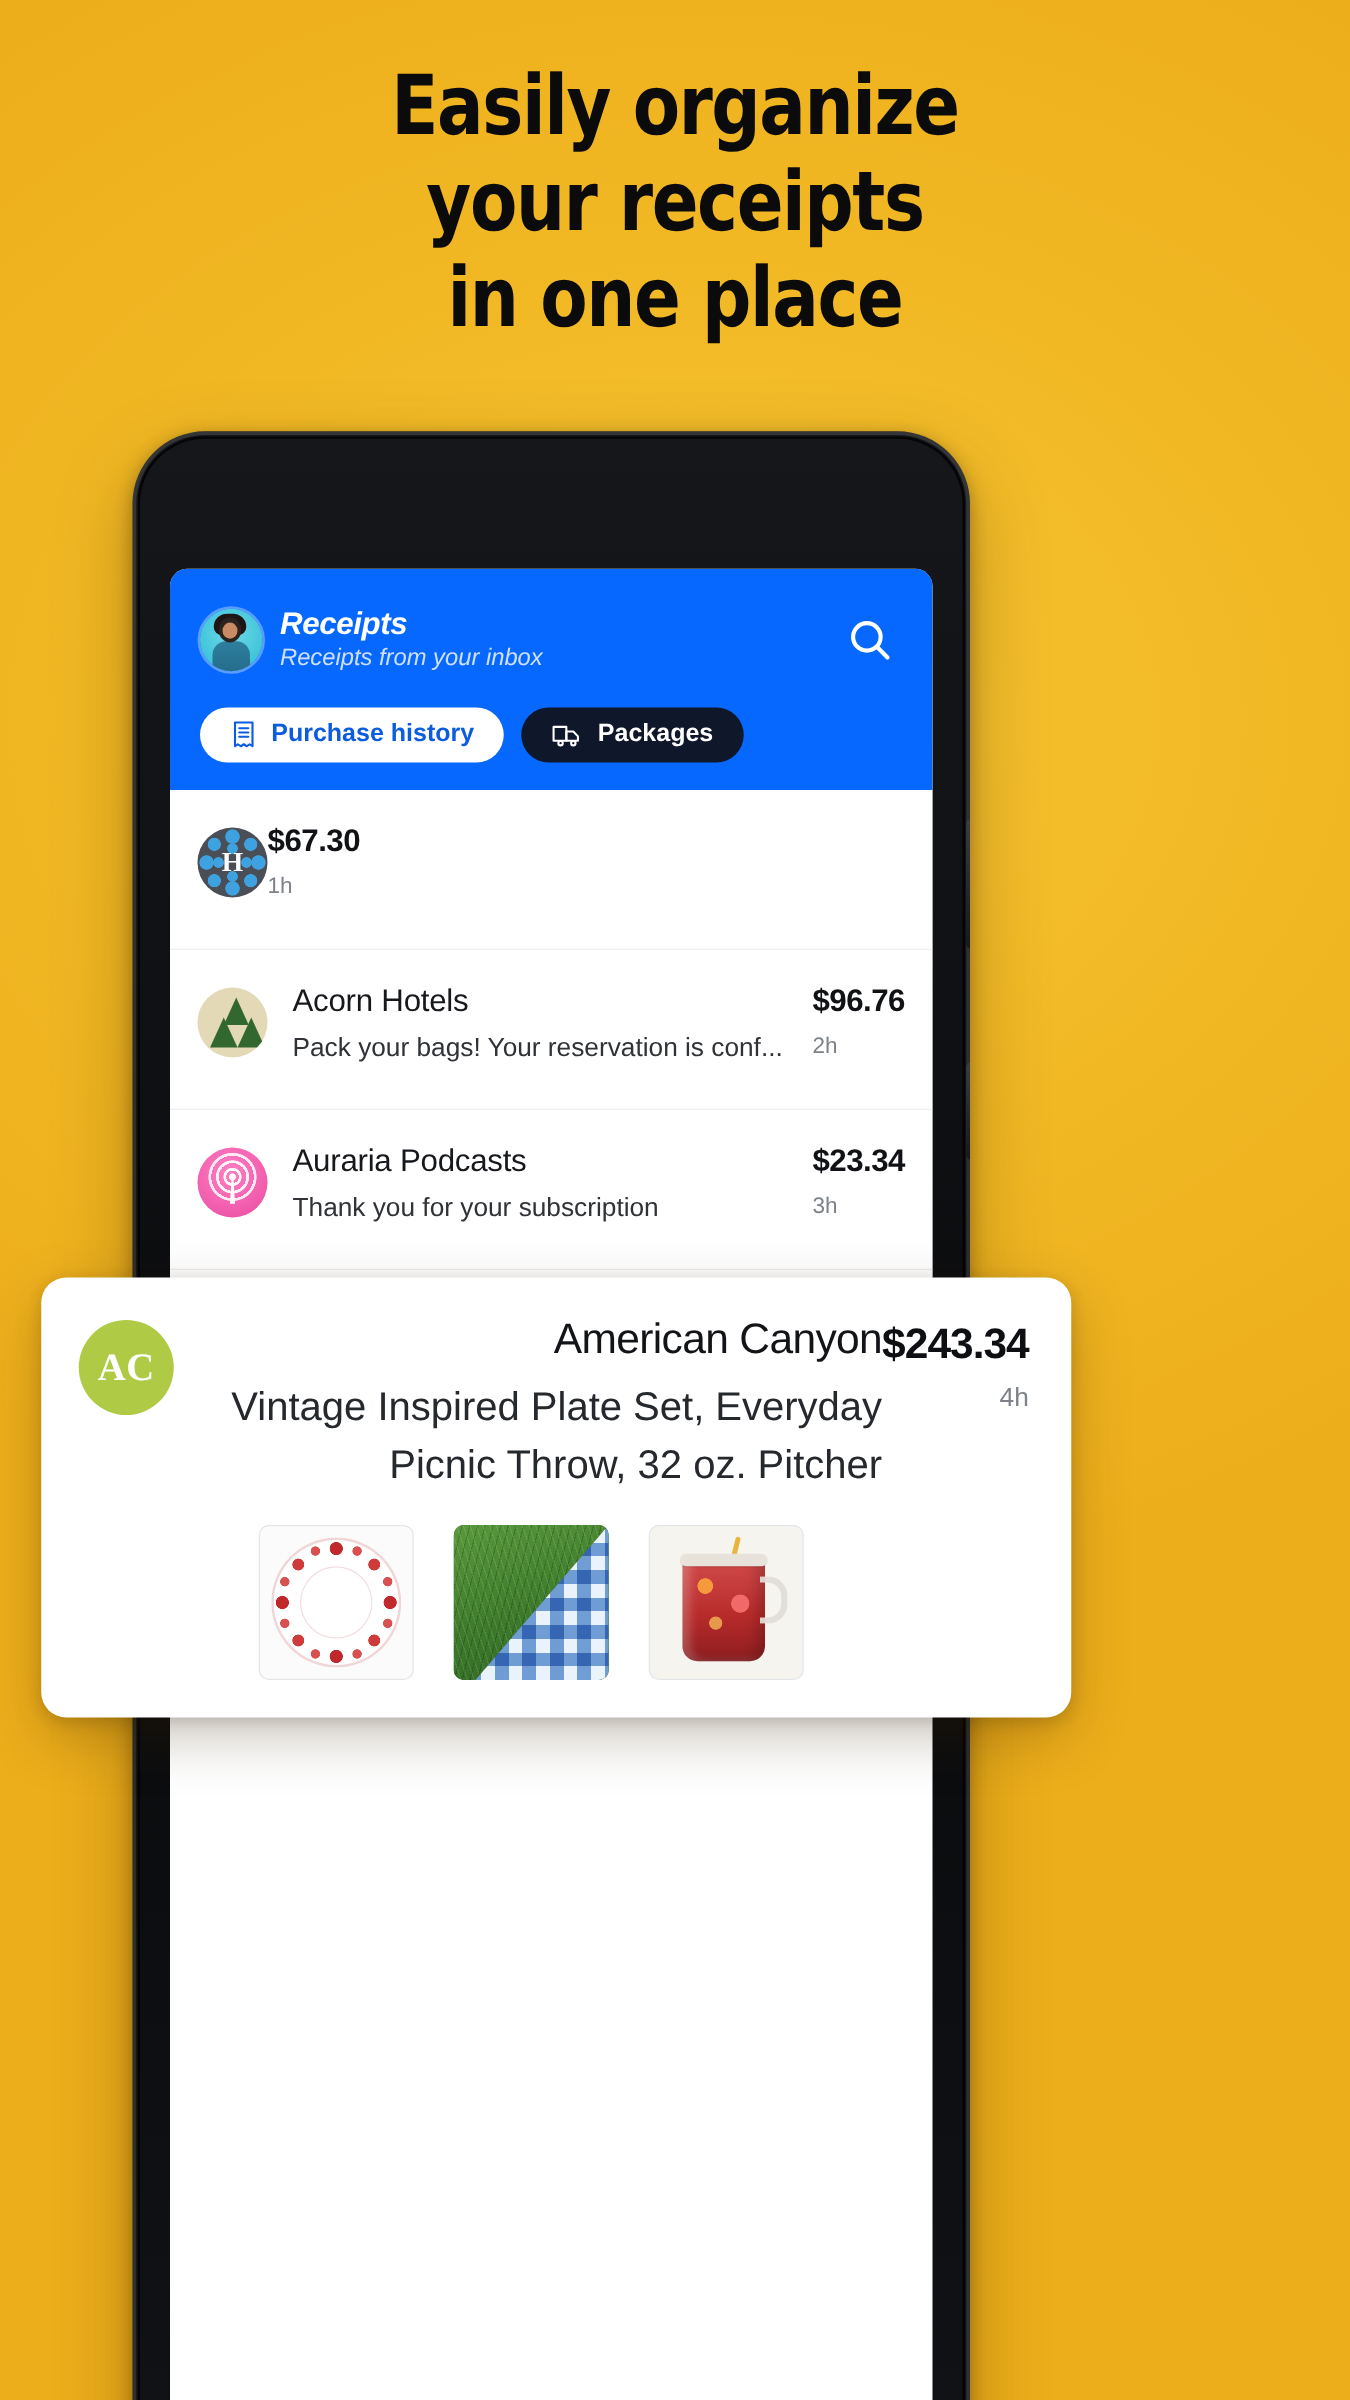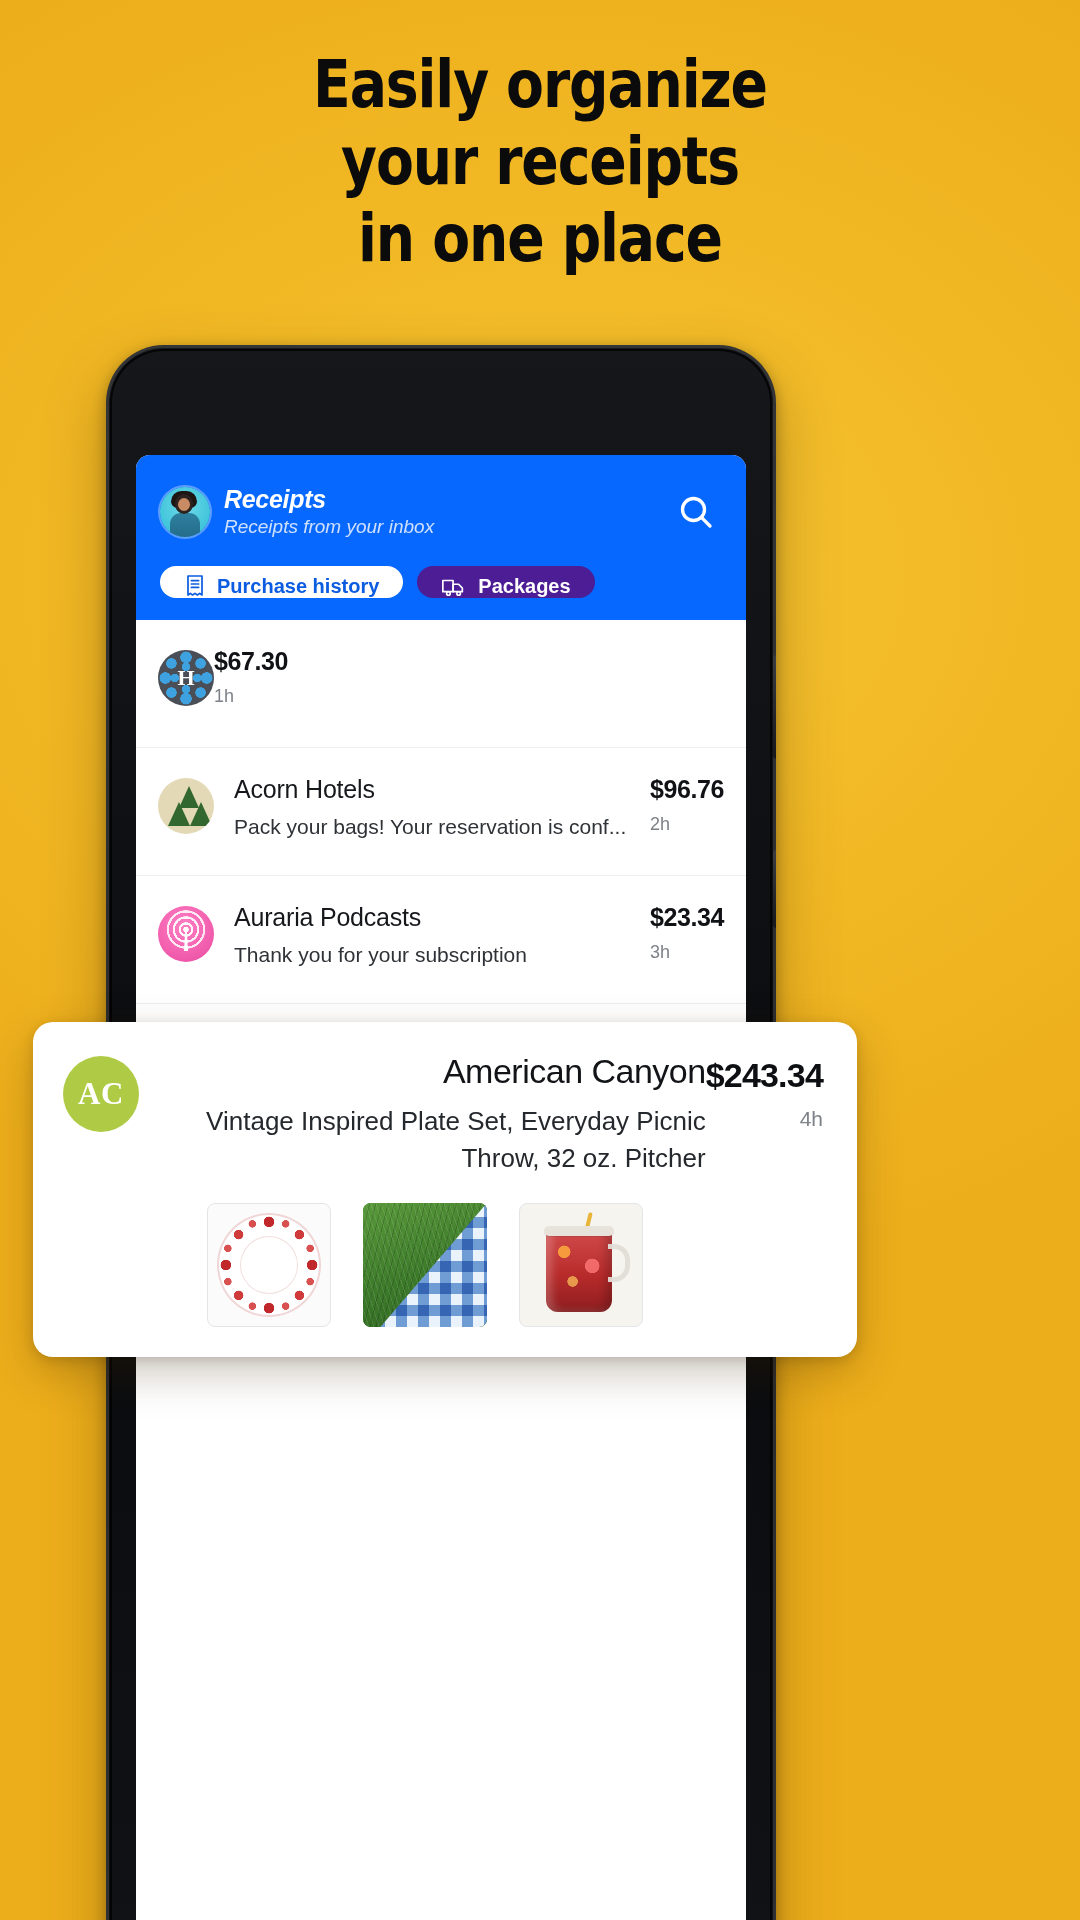--- a/index.html
+++ b/index.html
@@ -128,26 +128,26 @@
     color:#cfe0ff; font-size:19px; line-height:1.3; margin-top:2px;
   }
   .search-btn {
     width:52px; height:52px; flex:none;
     display:flex; align-items:center; justify-content:center;
   }
   .search-btn svg { display:block; }
 
   .tabs { display:flex; gap:14px; margin-top:26px; }
   .pill {
-    display:flex; align-items:flex-end; gap:11px;
-    height:32px; padding:0 24px; border-radius:25px;
+    display:flex; align-items:center; gap:11px;
+    height:44px; padding:0 24px; border-radius:25px;
     font-size:20px; font-weight:bold; white-space:nowrap;
   }
   .pill.active { background:#ffffff; color:#0B5CE0; }
-  .pill.inactive { background:#4c1d95; color:#ffffff; }
+  .pill.inactive { background:#0f172a; color:#ffffff; }
   .pill svg { display:block; flex:none; }
 
   
   .list { background:#fff; }
   .row {
     display:flex; align-items:flex-start;
     padding:26px 22px 26px 22px;
     border-bottom:1px solid #eceef0;
     min-height:128px;
   }
@@ -239,21 +239,21 @@
     display:flex; align-items:center; justify-content:center;
     color:#ffffff; font-size:31px; font-weight:bold;
     font-family:"Liberation Serif",serif; letter-spacing:.5px;
     margin-top:4px;
   }
   .fc-mid { flex:1; margin-left:24px; min-width:0;text-align:right; }
   .fc-name {
     font-size:34px; color:#121418; line-height:1.15; letter-spacing:-.5px;
   }
   .fc-desc {
-    font-size:26px; color:#25282c; line-height:1.42; margin-top:12px;
+    font-size:32px; color:#25282c; line-height:1.42; margin-top:12px;
   }
   .fc-right { text-align:right; flex:none; padding-top:4px; }
   .fc-amt { font-size:34px; font-weight:bold; color:#0d0f12; letter-spacing:-.8px; }
   .fc-time { font-size:21px; color:#7d8288; margin-top:12px; }
 
   .thumbs { display:flex; gap:32px; margin-top:26px; margin-left:144px; }
   .thumb {
     width:124px; height:124px; border-radius:8px;
     overflow:hidden; position:relative; flex:none;
     background:#fff;

